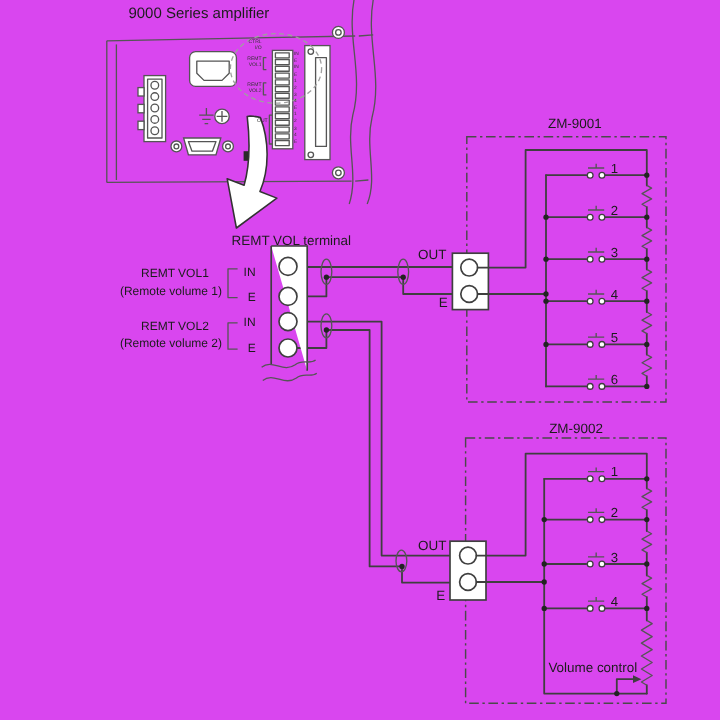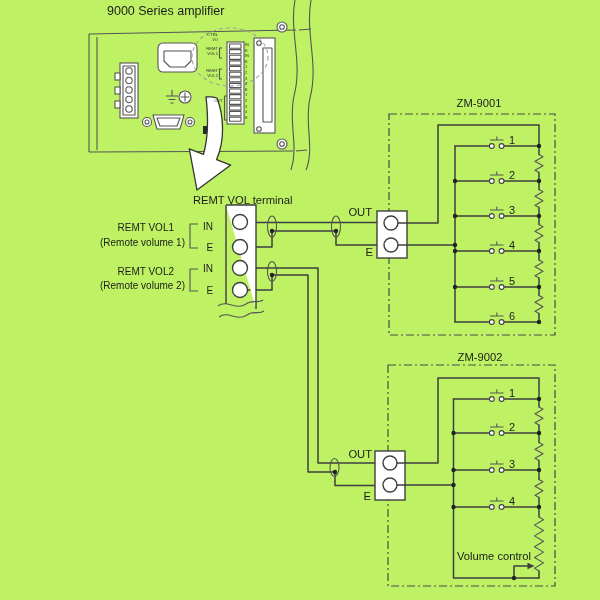--- a/index.html
+++ b/index.html
@@ -1,17 +1,17 @@
 <!DOCTYPE html>
 <html><head>
 <meta charset="utf-8">
 <style>
   html,body { margin:0; padding:0; background:#fff; }
   .stage {
-    position:relative; width:600px; height:600px; background:#bef264;
+    position:relative; width:600px; height:600px; background:#d946ef;
     font-family:"Liberation Sans", sans-serif; overflow:hidden;
   }
   svg { position:absolute; left:0; top:0; }
   svg text { fill:#1c1c1c; font-family:"Liberation Sans", sans-serif; }
   .fs12 { font-size:12.5px; }
   .fs11 { font-size:11.2px; }
   .fs10 { font-size:10px; }
   .num  { font-size:11px; }
   .w    { stroke:#3f3f3f; stroke-width:1.5; fill:none; stroke-linejoin:round; stroke-linecap:round; }
   .c    { stroke:#3f3f3f; stroke-width:1.4; fill:#ffffff; }

